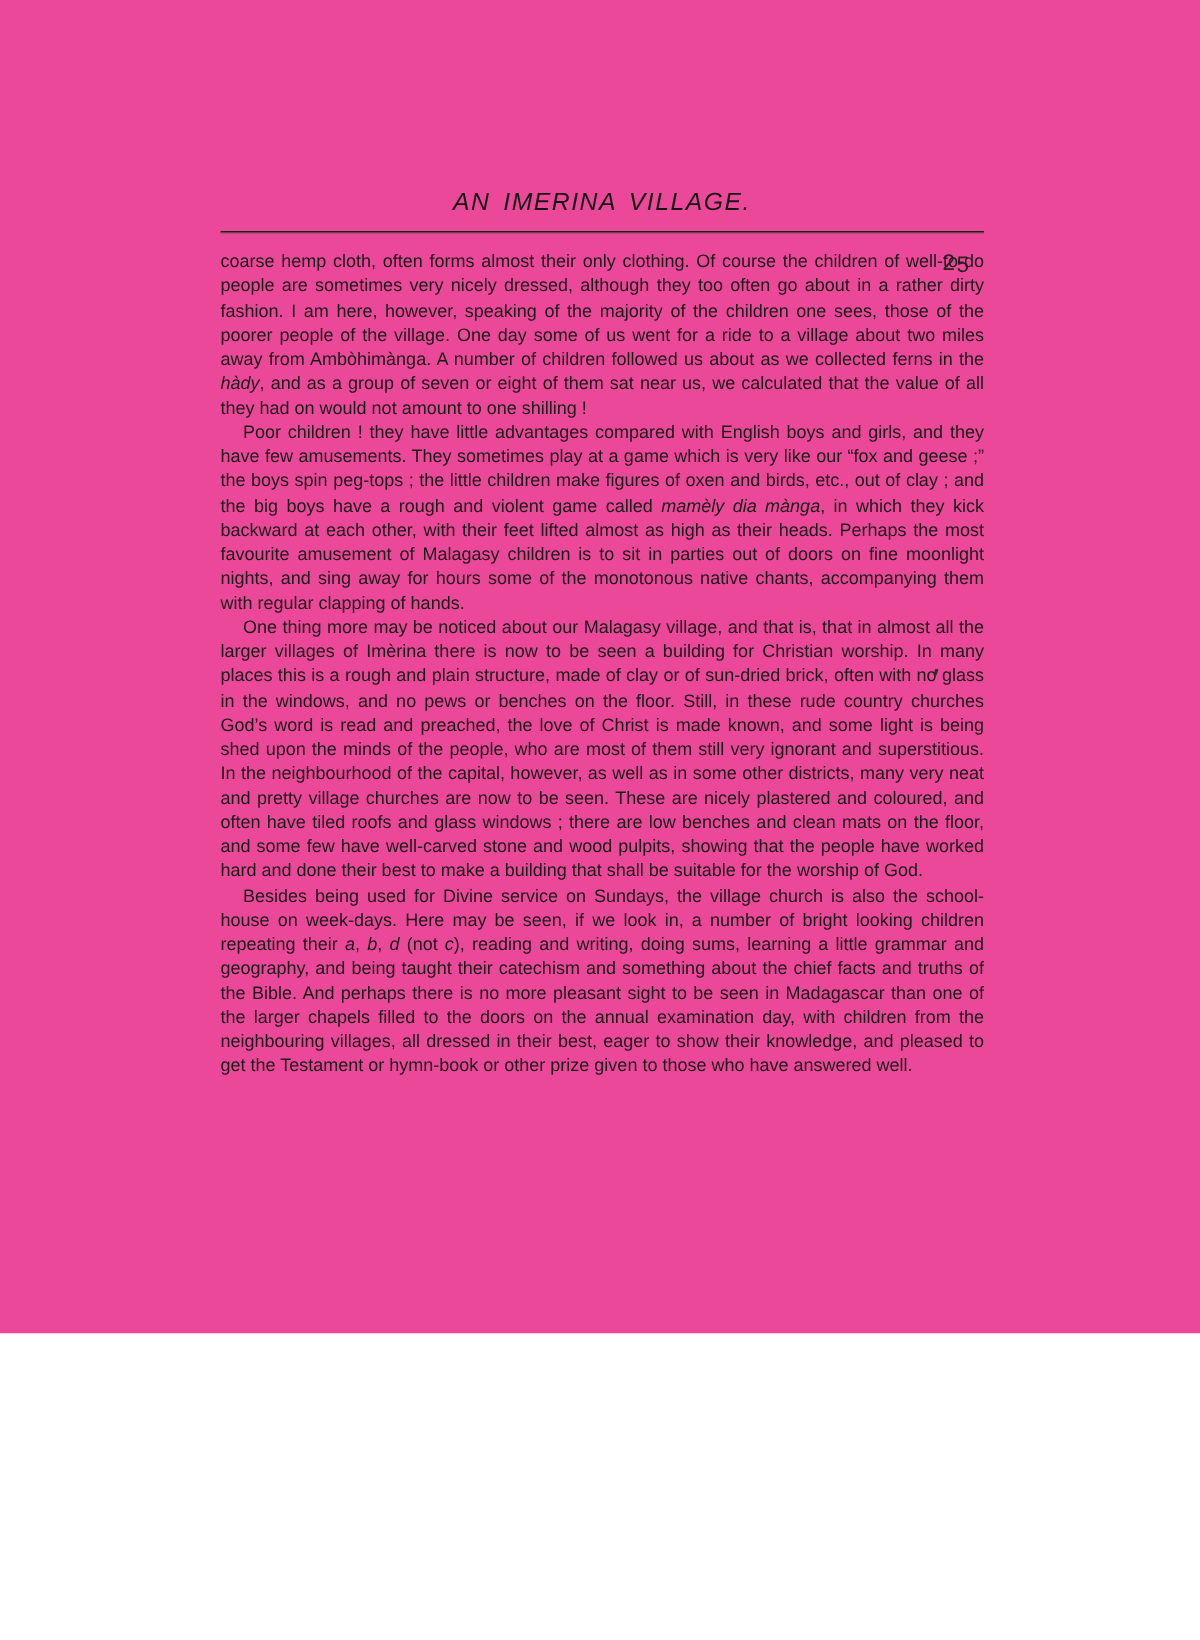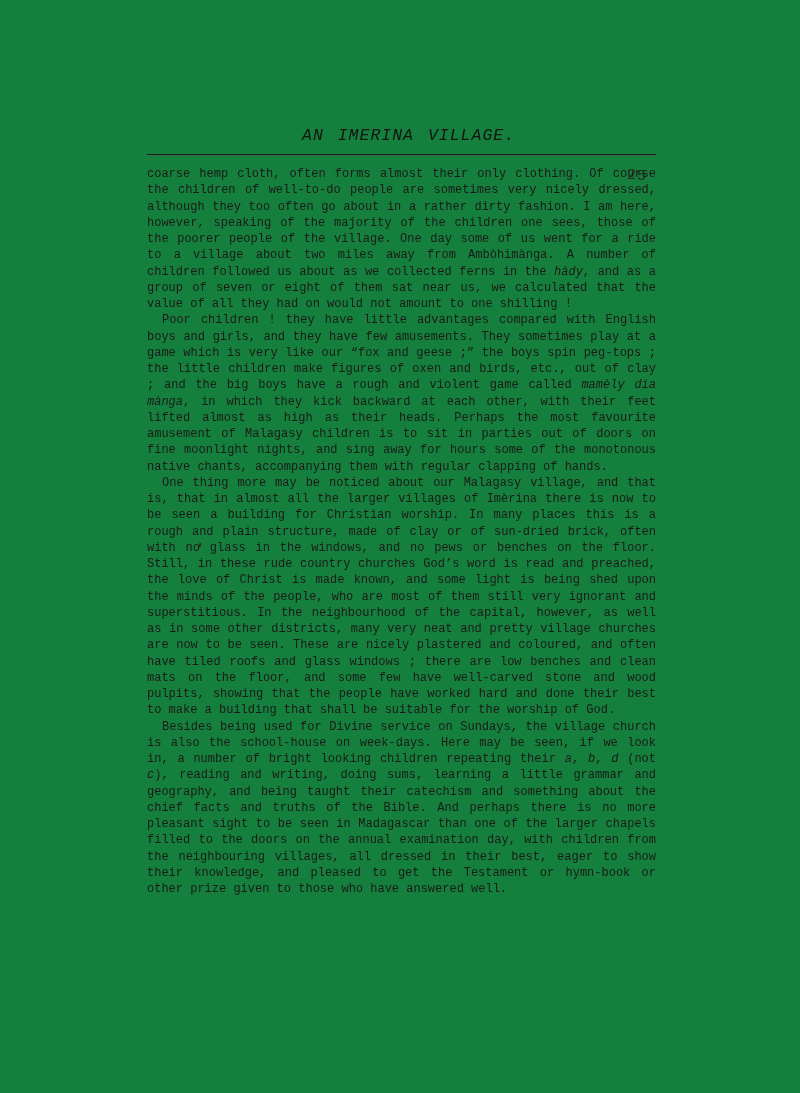--- a/index.html
+++ b/index.html
@@ -4,25 +4,25 @@
 <style>
   html, body {
     margin: 0;
     padding: 0;
     background: #ffffff;
   }
 
   .page {
     position: relative;
     width: 800px;
-    height: 1093px;
-    background: #15803d;
+    height: 889px;
+    background: #ec4899;
     margin: 0 auto;
     overflow: hidden;
-    font-family: Liberation Mono, monospace;
+    font-family: Liberation Sans, sans-serif;
     color: #1a1a18;
   }
 
   
   .running-head {
     position: absolute;
     left: 147px;
     top: 126px;
     width: 508px;
     height: 24px;

